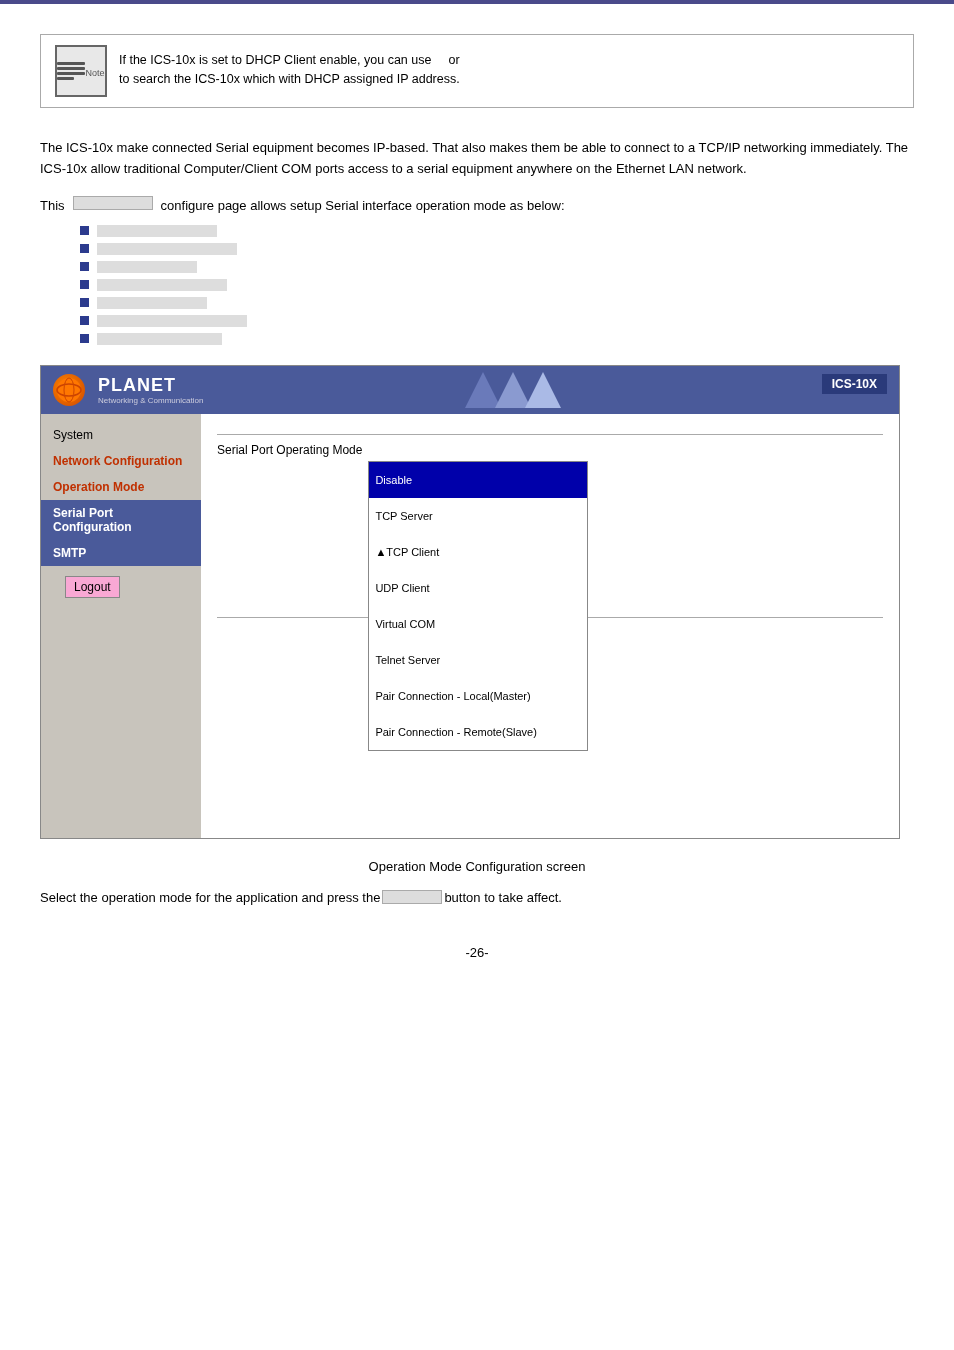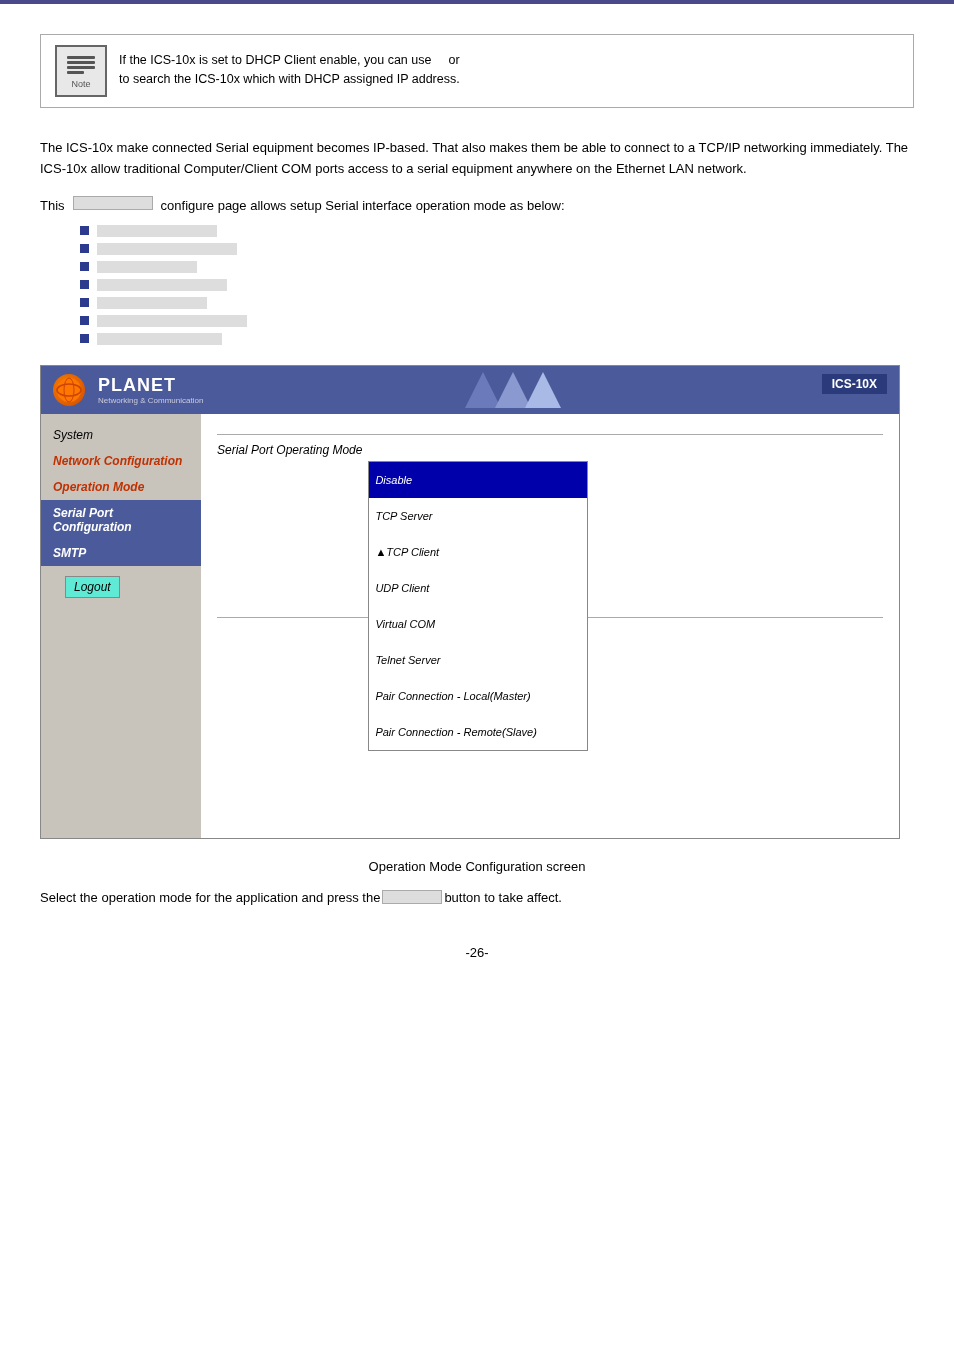--- a/index.html
+++ b/index.html
@@ -35,21 +35,20 @@
       margin-top: 10px;
     }
 
     .note-icon {
       width: 52px;
       height: 52px;
       flex-shrink: 0;
       border: 2px solid #666;
       background: #e8e8e8;
       display: flex;
-      flex-direction: column;
       align-items: center;
       justify-content: center;
       font-size: 10px;
       color: #333;
     }
 
     .note-icon .icon-lines {
       width: 28px;
     }
 
@@ -179,21 +178,20 @@
       color: #fff;
       padding: 3px 10px;
       font-size: 12px;
       font-weight: bold;
       align-self: flex-end;
       margin-bottom: 14px;
     }
 
     .device-body {
       display: flex;
-      font-style: italic;
     }
 
     .sidebar {
       width: 160px;
       background: #c8c4bc;
       padding: 8px 0;
       flex-shrink: 0;
     }
 
     .sidebar-item {
@@ -209,21 +207,21 @@
     }
 
     .sidebar-item.highlight {
       background: #4a5a9a;
       color: #fff;
       font-weight: bold;
     }
 
     .sidebar-logout {
       margin: 4px 12px;
-      background: #5eead4;
+      background: #f9a8d4;
       border: 1px solid #888;
       padding: 3px 8px;
       font-size: 12px;
       cursor: pointer;
       display: inline-block;
     }
 
     .main-content {
       flex: 1;
       background: #fff;

